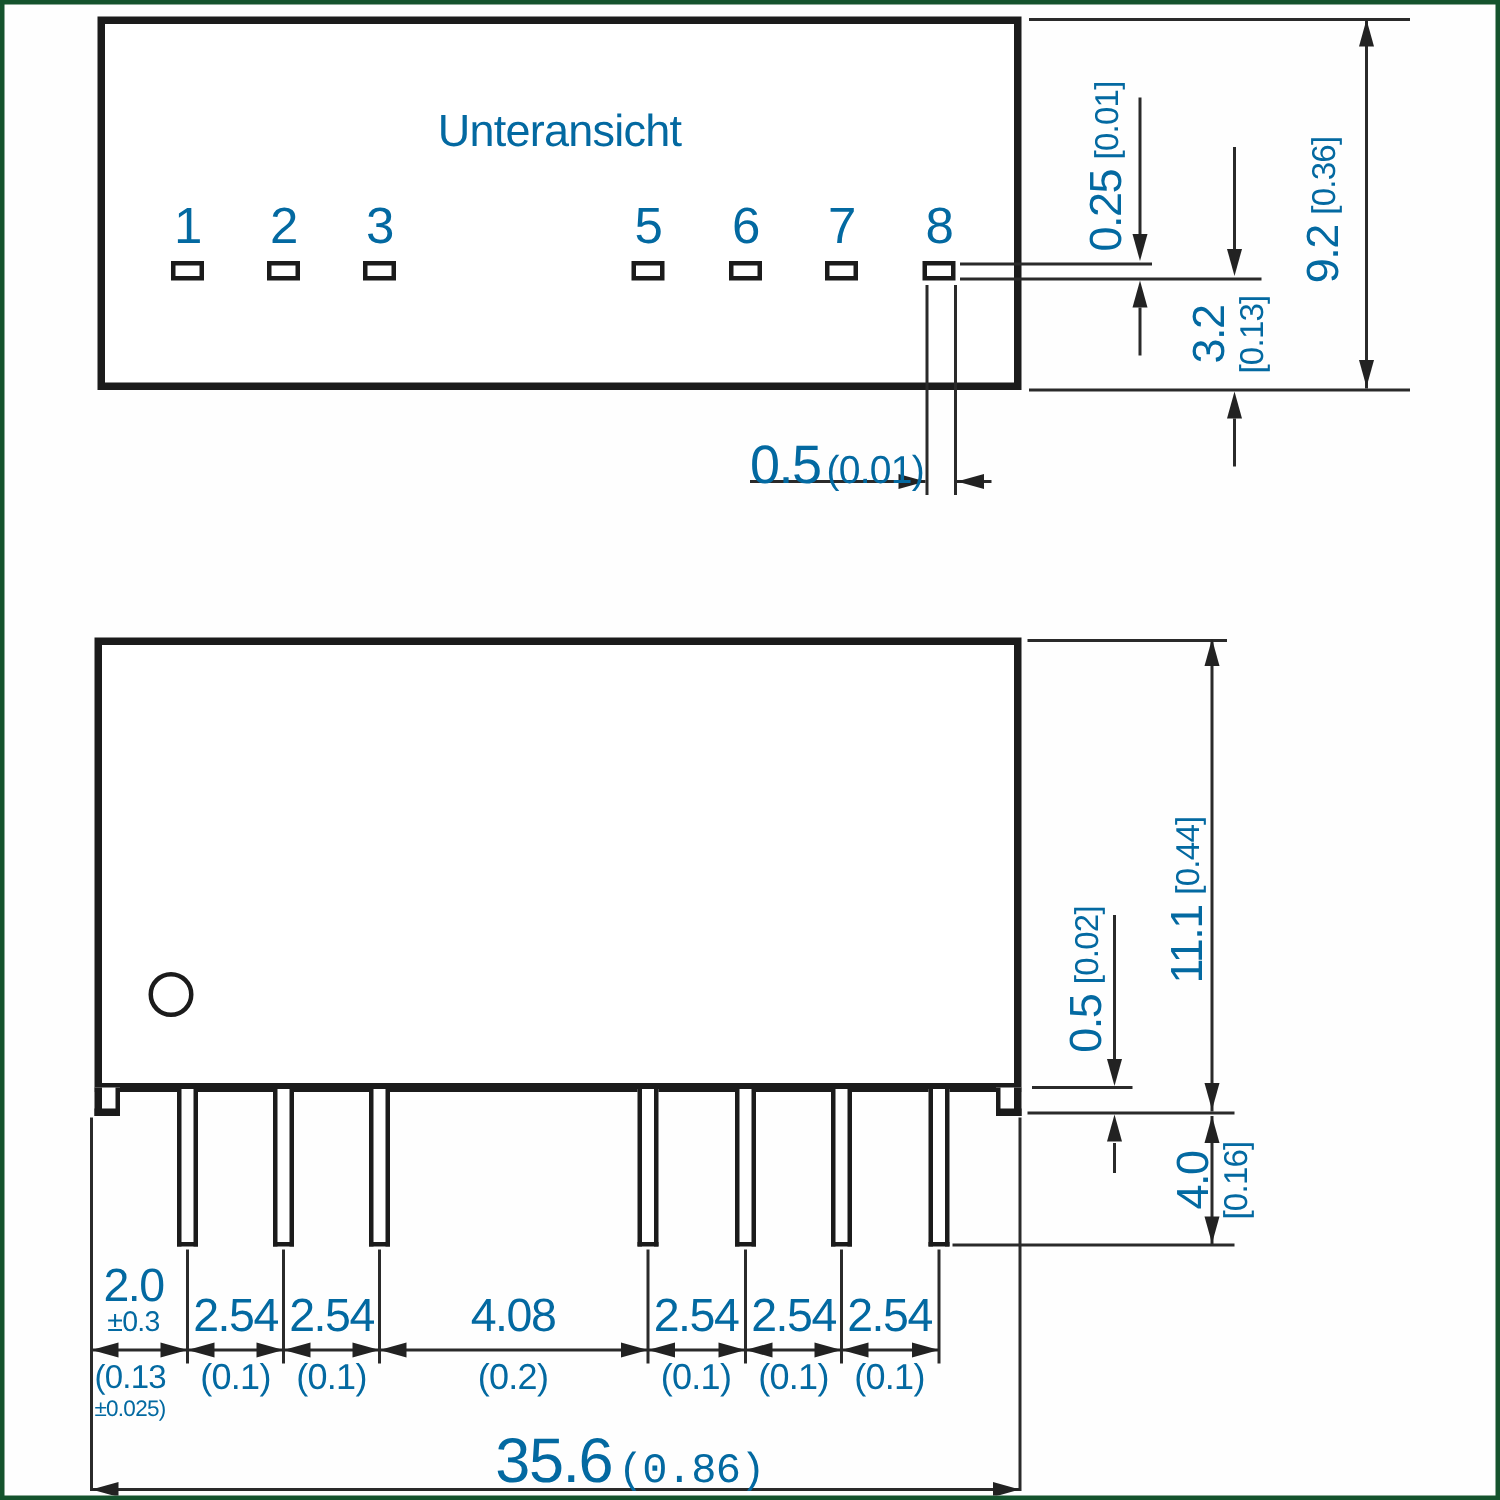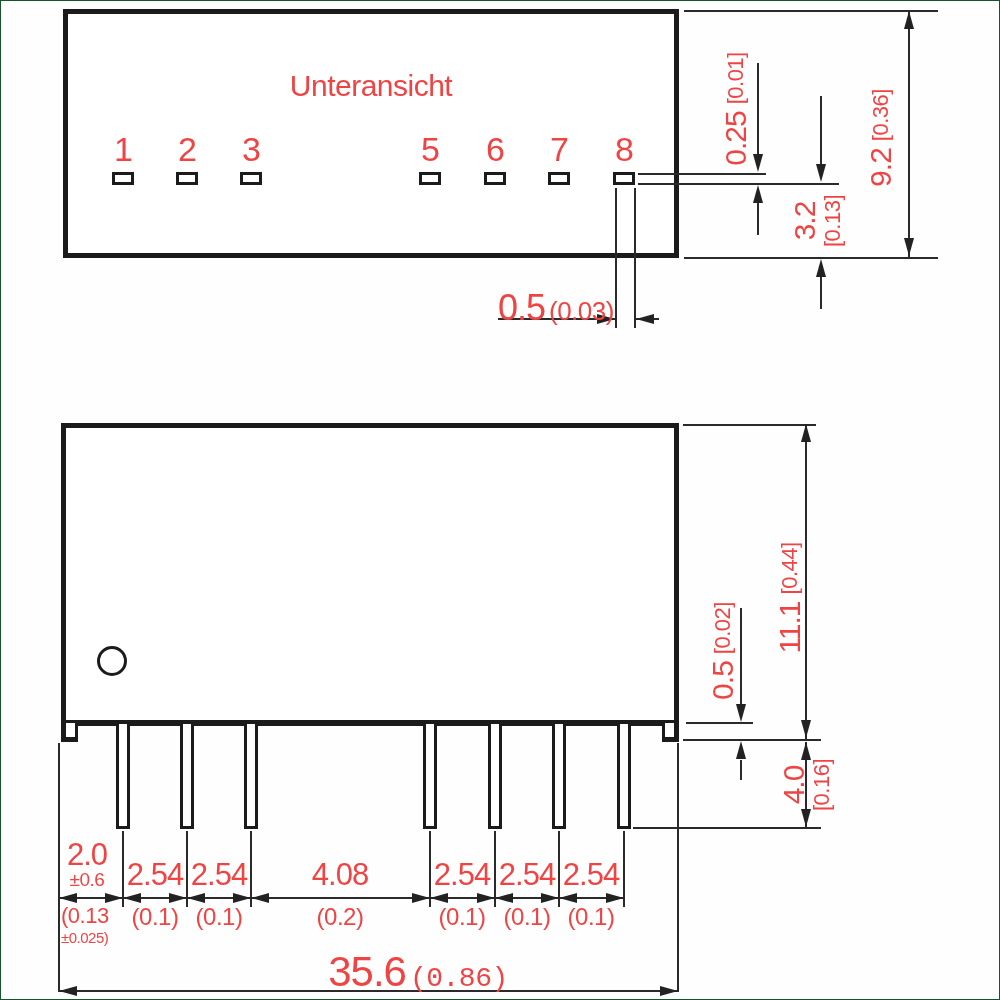--- a/index.html
+++ b/index.html
@@ -1,18 +1,18 @@
 <!DOCTYPE html>
 <html><head>
 <meta charset="utf-8">
 <style>
   html,body{margin:0;padding:0;background:#fff;}
   .canvas{position:relative;width:1000px;height:1000px;background:#fefefe;
-          border:1px solid #14532d;box-sizing:border-box;overflow:hidden;
-          font-family:"Liberation Sans",sans-serif;color:#ef4444;}
+          border:3px solid #14532d;box-sizing:border-box;overflow:hidden;
+          font-family:"Liberation Sans",sans-serif;color:#0369a1;}
   .ln{position:absolute;background:#2a2a2a;}
   .outline{position:absolute;border:5px solid #1b1b1b;background:#fff;box-sizing:border-box;}
   .pad{position:absolute;border:3px solid #1b1b1b;background:#fff;box-sizing:border-box;width:22px;height:13px;}
   .pin{position:absolute;border-left:3px solid #1b1b1b;border-right:3px solid #1b1b1b;
        border-bottom:3px solid #1b1b1b;background:#fff;box-sizing:border-box;width:14px;height:105px;}
   .foot{position:absolute;background:#fff;box-sizing:border-box;width:17px;height:19px;border-bottom:5px solid #1b1b1b;}
   .foot.l{border-left:5px solid #1b1b1b;border-right:3px solid #1b1b1b;}
   .foot.r{border-right:5px solid #1b1b1b;border-left:3px solid #1b1b1b;}
   .circ{position:absolute;width:30px;height:30px;border:3px solid #1b1b1b;border-radius:50%;box-sizing:border-box;background:#fff;}
   
@@ -103,21 +103,21 @@
     </div>
 
     <div class="ln" style="left:614px;top:187px;width:2px;height:140px;"></div>
     <div class="ln" style="left:633px;top:187px;width:2px;height:140px;"></div>
     <div class="ln" style="left:497px;top:317px;width:117px;height:2px;"></div>
     <div class="ar ah aR" style="left:596px;top:313px;"></div>
     <div class="ln" style="left:635px;top:317px;width:23px;height:2px;"></div>
     <div class="ar ah aL" style="left:635px;top:313px;"></div>
     <div class="t" style="left:497px;top:289px;">
       <span class="hmain">0.5</span>
-      <span class="hsub">(0.03)</span>
+      <span class="hsub">(0.01)</span>
     </div>
   </div>
 
   <div>
     <div class="outline" style="left:60px;top:422px;width:618px;height:303px;border-bottom-width:6px;"></div>
     <div class="foot l" style="left:60px;top:722px;"></div>
     <div class="foot r" style="left:661px;top:722px;"></div>
     <div class="circ" style="left:96px;top:645px;"></div>
 
     <div class="pin" style="left:115px;top:723px;"></div>
@@ -178,21 +178,21 @@
     <div class="ar ah aL" style="left:250px;top:892px;"></div>
     <div class="ar ah aR" style="left:411px;top:892px;"></div>
     <div class="ar ah aL" style="left:429px;top:892px;"></div>
     <div class="ar ah aR" style="left:476px;top:892px;"></div>
     <div class="ar ah aL" style="left:494px;top:892px;"></div>
     <div class="ar ah aR" style="left:540px;top:892px;"></div>
     <div class="ar ah aL" style="left:558px;top:892px;"></div>
     <div class="ar ah aR" style="left:605px;top:892px;"></div>
 
     <div class="t dmain ctr" style="left:56px;top:838px;width:60px;">2.0</div>
-    <div class="t dtol ctr" style="left:56px;top:869px;width:60px;">±0.6</div>
+    <div class="t dtol ctr" style="left:56px;top:869px;width:60px;">±0.3</div>
     <div class="t dsub-sm" style="left:60px;top:904px;">(0.13</div>
     <div class="t dtol-sm" style="left:60px;top:929px;">±0.025)</div>
 
     <div class="t dmain ctr" style="left:124px;top:858px;width:60px;">2.54</div>
     <div class="t dmain ctr" style="left:188px;top:858px;width:60px;">2.54</div>
     <div class="t dmain ctr" style="left:309px;top:858px;width:60px;">4.08</div>
     <div class="t dmain ctr" style="left:431px;top:858px;width:60px;">2.54</div>
     <div class="t dmain ctr" style="left:496px;top:858px;width:60px;">2.54</div>
     <div class="t dmain ctr" style="left:560px;top:858px;width:60px;">2.54</div>
 

